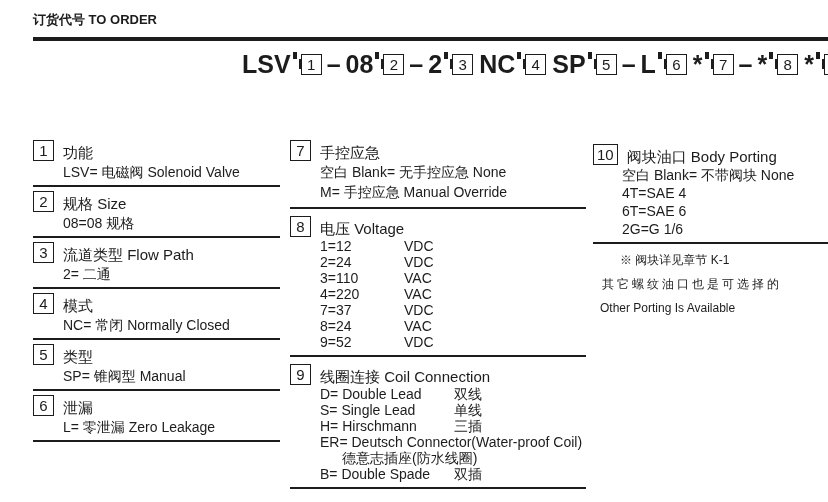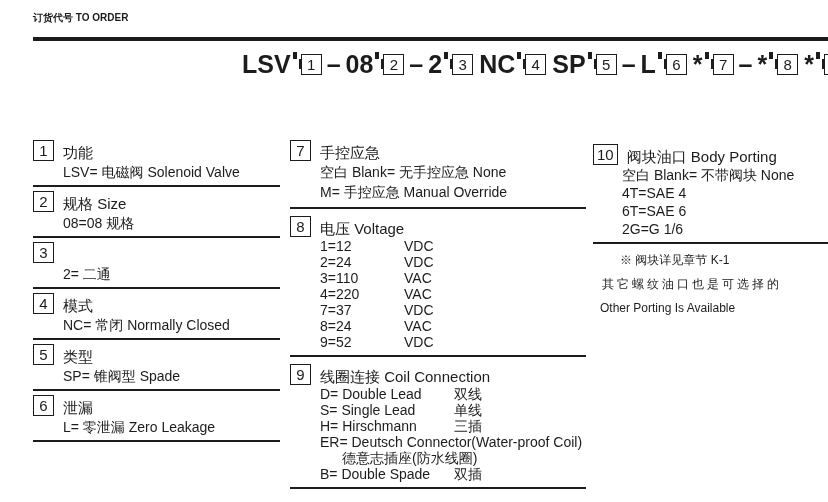--- a/index.html
+++ b/index.html
@@ -2,21 +2,21 @@
 <html><head>
 <meta charset="utf-8">
 <style>
   * { margin:0; padding:0; box-sizing:border-box; }
   html,body { width:828px; height:502px; }
   body {
     position:relative; background:#ffffff; color:#1c1c1c;
     font-family:"Liberation Sans", sans-serif; overflow:hidden;
   }
   
-  .page-title { position:absolute; left:33px; top:11px; font-size:10px; font-weight:700; white-space:nowrap; }
+  .page-title { position:absolute; left:33px; top:11px; font-size:13px; font-weight:700; white-space:nowrap; }
   .header-rule { position:absolute; left:33px; top:37px; width:795px; height:4px; background:#1c1c1c; }
 
   
   #code-diagram { position:absolute; left:242px; top:50px; display:flex; align-items:flex-start; }
   .code-seg { display:flex; flex-direction:row; align-items:center; }
   .code-seg-text { font-size:25px; font-weight:700; line-height:28px; white-space:pre; }
   .code-bracket { align-self:stretch; height:7px; margin:2px 2px 0 2px;
     border-left:2px solid #1c1c1c; border-right:2px solid #1c1c1c; border-bottom:2px solid #1c1c1c; }
   .code-stem { width:2px; height:10px; background:#1c1c1c; }
   .code-numbox { min-width:21px; height:21px; padding:0 3px; border:1.5px solid #1c1c1c;
@@ -146,41 +146,42 @@
         <div class="item-numbox">2</div>
         <div class="item-title">规格 Size</div>
       </div>
       <div class="item-lines">
         <div class="item-line">08=08 规格</div>
       </div>
     </div>
     <div class="item" data-num="3">
       <div class="item-head">
         <div class="item-numbox">3</div>
+        <div class="item-title">流道类型 Flow Path</div>
       </div>
       <div class="item-lines">
         <div class="item-line">2= 二通</div>
       </div>
     </div>
     <div class="item" data-num="4">
       <div class="item-head">
         <div class="item-numbox">4</div>
         <div class="item-title">模式</div>
       </div>
       <div class="item-lines">
         <div class="item-line">NC= 常闭 Normally Closed</div>
       </div>
     </div>
     <div class="item" data-num="5">
       <div class="item-head">
         <div class="item-numbox">5</div>
         <div class="item-title">类型</div>
       </div>
       <div class="item-lines">
-        <div class="item-line">SP= 锥阀型 Spade</div>
+        <div class="item-line">SP= 锥阀型 Manual</div>
       </div>
     </div>
     <div class="item" data-num="6">
       <div class="item-head">
         <div class="item-numbox">6</div>
         <div class="item-title">泄漏</div>
       </div>
       <div class="item-lines">
         <div class="item-line">L= 零泄漏 Zero Leakage</div>
       </div>

